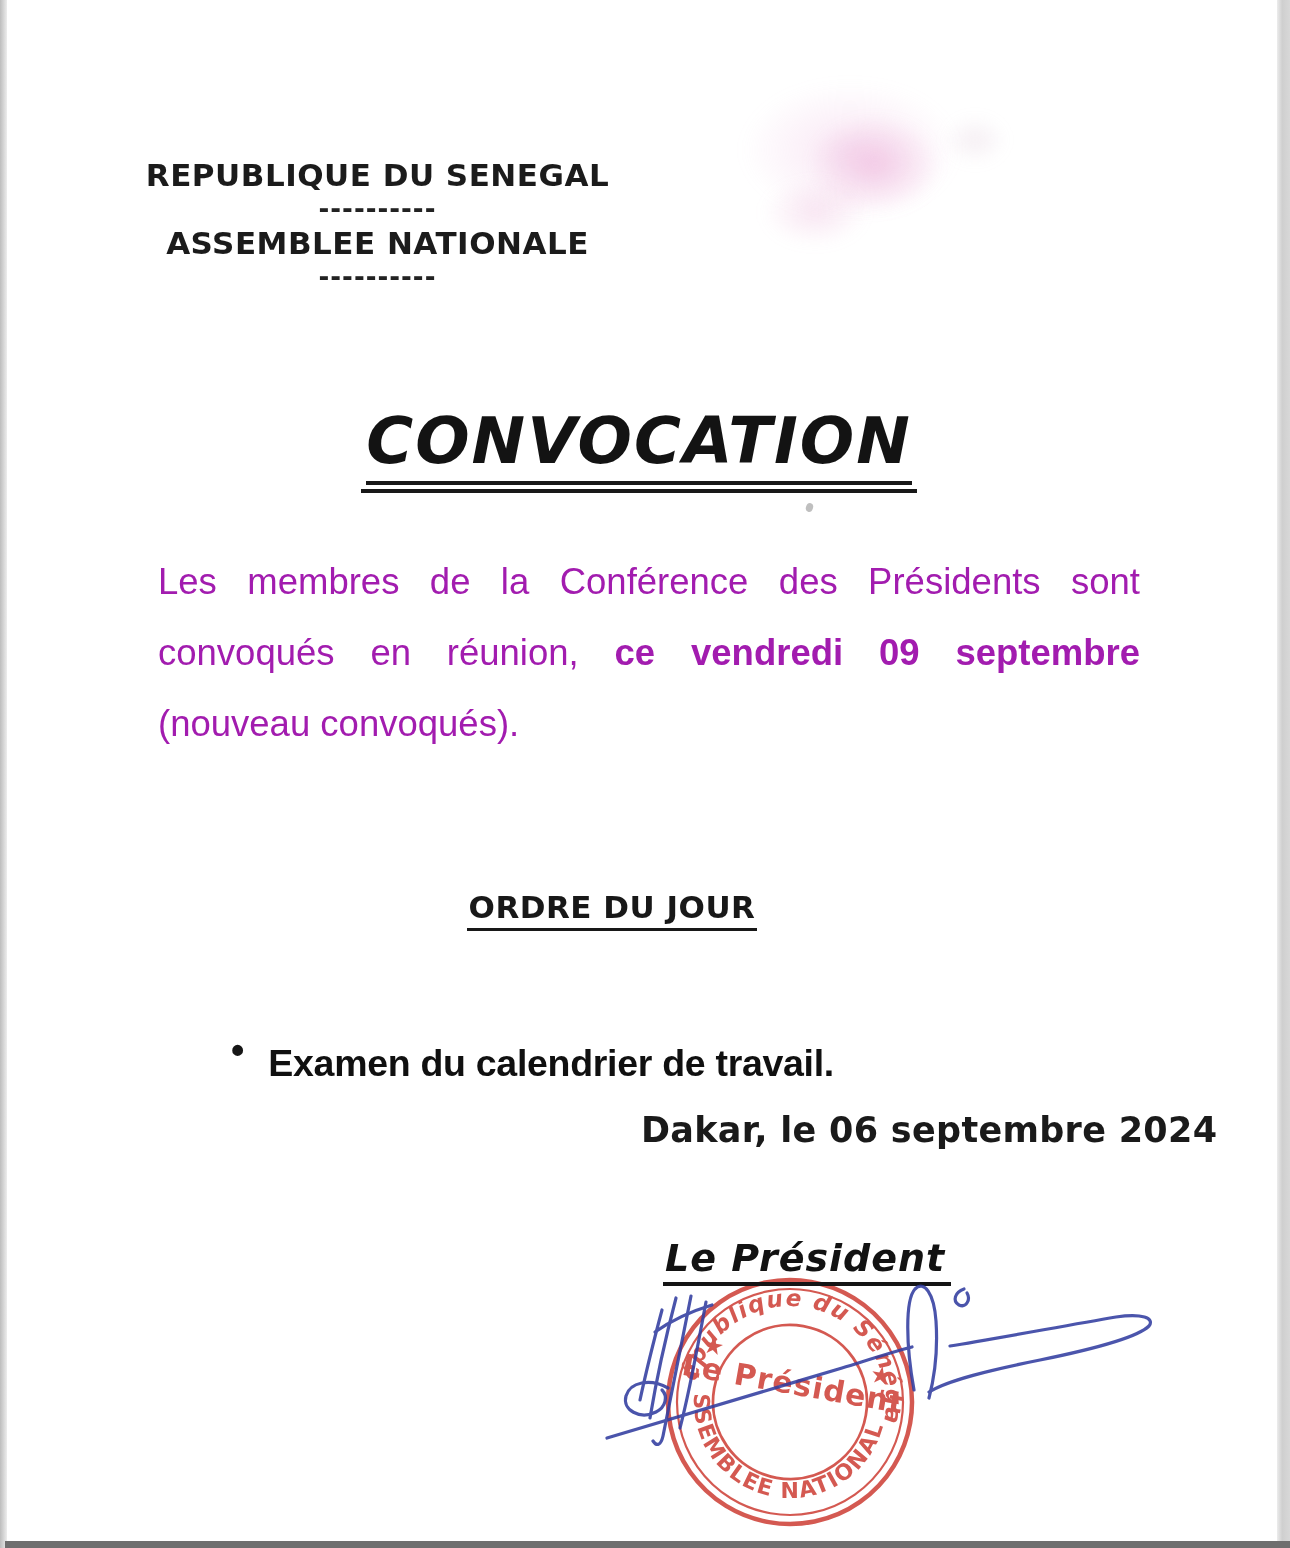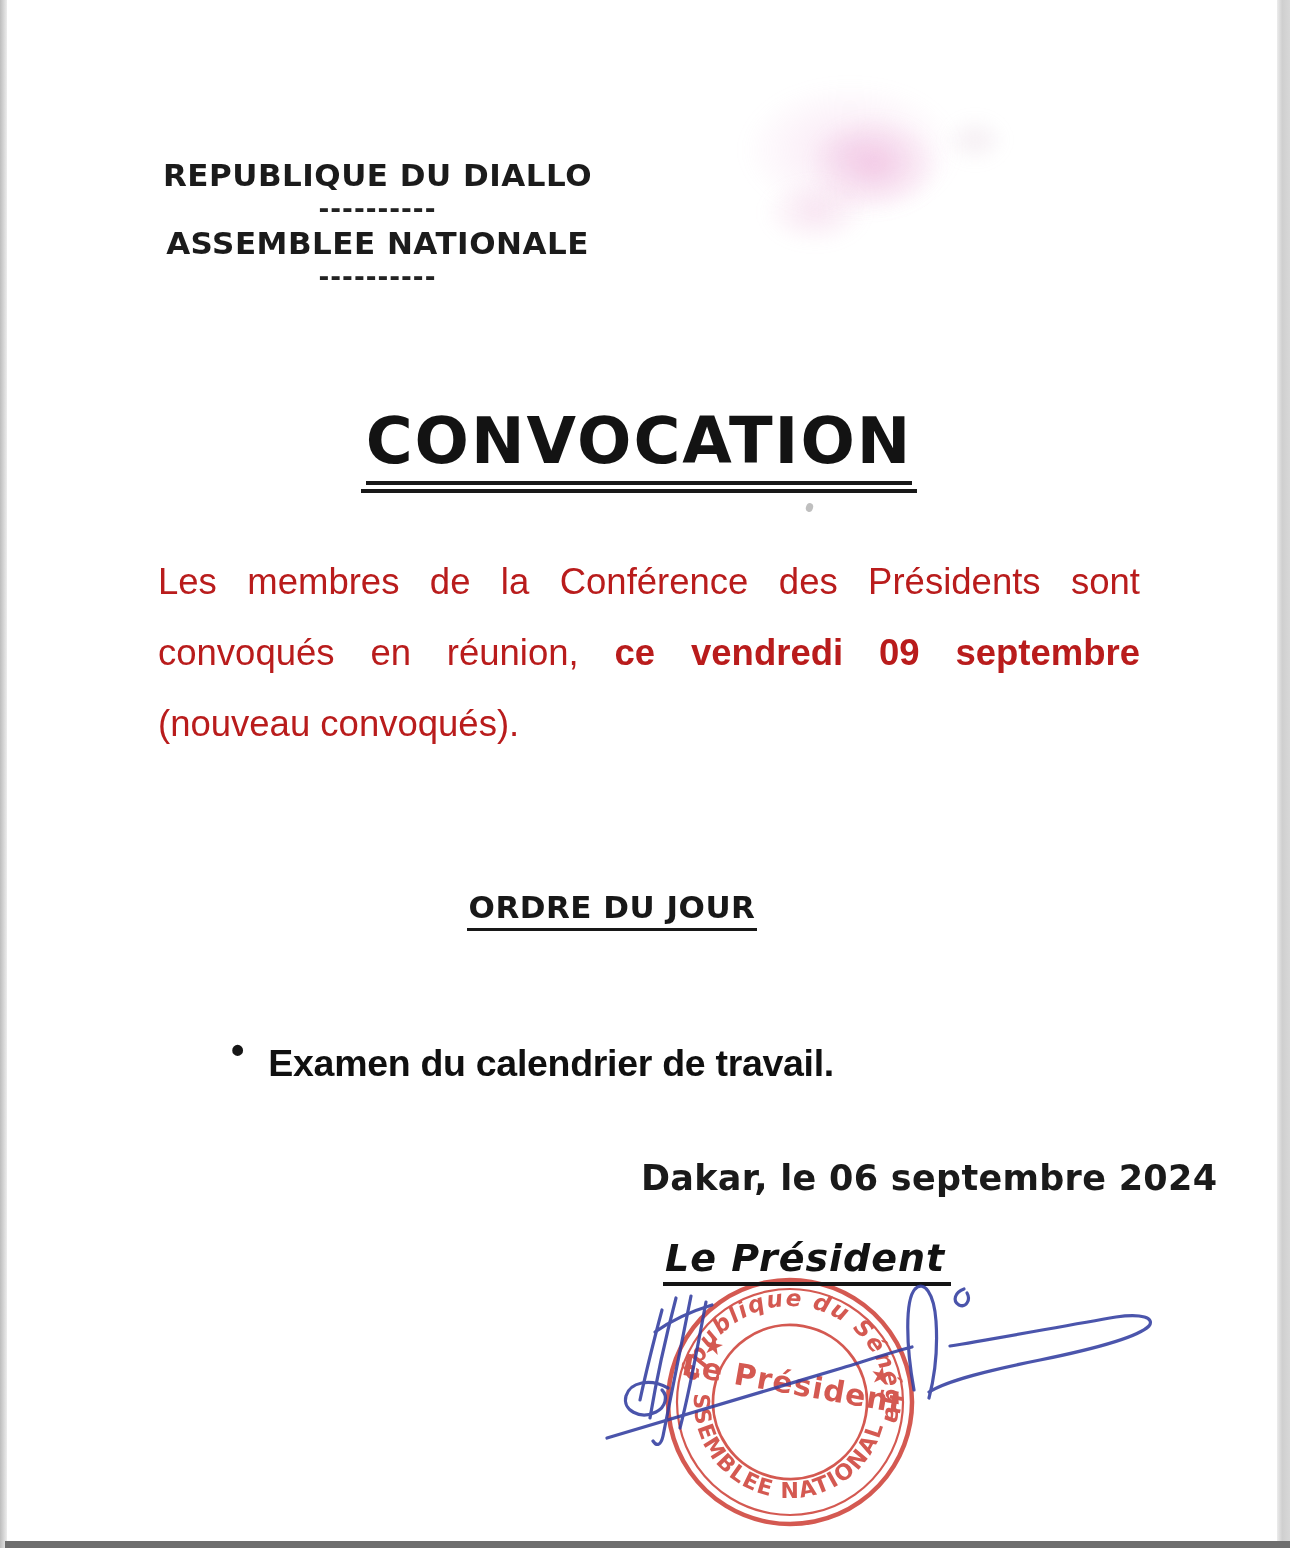--- a/index.html
+++ b/index.html
@@ -55,27 +55,28 @@
   .title-outer {
     display: inline-block;
     border-bottom: 4px solid #181818;
     padding: 0 5px 4px 5px;
   }
   .title-text {
     display: inline-block;
     font-size: 64px; font-weight: bold; letter-spacing: 2px; color: #131313;
     border-bottom: 4px solid #181818;
     padding-bottom: 3px;
+    font-style: italic;
   }
 
   
   .body-par {
     position: absolute; left: 158px; top: 546px; width: 982px;
     font-family: "Liberation Sans", "DejaVu Sans", sans-serif;
-    font-size: 36.5px; color: #b91c1c;
+    font-size: 36.5px; color: #a21caf;
   }
   .body-line { line-height: 71px; height: 71px; white-space: nowrap; }
   .body-line.just { text-align: justify; text-align-last: justify; text-justify: inter-word; white-space: normal; }
   .body-par b { font-weight: bold; }
   .u-span { border-bottom: 3px solid #141414; padding-bottom: 2px; }
 
   
   .agenda-heading-row { position: absolute; left: 0; top: 889px; width: 1224px; text-align: center; }
   .agenda-heading {
     display: inline-block; font-size: 31px; font-weight: bold; letter-spacing: 0.5px;
@@ -85,21 +86,21 @@
     position: absolute; left: 231px; top: 1014px;
     display: flex; align-items: center;
     font-family: "Liberation Sans", "DejaVu Sans", sans-serif;
   }
   .bullet-dot { font-size: 38px; font-weight: bold; margin-right: 24px; line-height: 46px; }
   .agenda-item-text { font-size: 37.5px; font-weight: bold; letter-spacing: -0.3px; color: #101010; margin-top: 28px; }
 
   
   .dateline {
     position: absolute; left: 641px; top: 1110px;
-    font-size: 35px; font-weight: bold; color: #1a1a1a; letter-spacing: 0.3px; margin-top: 48px;
+    font-size: 35px; font-weight: bold; color: #1a1a1a; letter-spacing: 0.3px;
   }
 
   
   .sig-role {
     position: absolute; left: 663px; top: 1236px; z-index: 2;
     font-size: 38px; font-weight: bold; font-style: italic; letter-spacing: 1px;
     color: #121212; border-bottom: 4px solid #151515; padding: 0 6px 2px 2px;
   }
   .sig-name {
     position: absolute; left: 674px; top: 1405px; z-index: 2;
@@ -116,21 +117,21 @@
 
 <div class="page">
 
   <div class="smudge s1"></div>
   <div class="smudge s2"></div>
   <div class="smudge s3"></div>
   <div class="smudge s4"></div>
   <div class="speck"></div>
 
   <div class="letterhead">
-    <div class="lh-line">REPUBLIQUE DU DIALLO</div>
+    <div class="lh-line">REPUBLIQUE DU SENEGAL</div>
     <div class="lh-sep">----------</div>
     <div class="lh-line">ASSEMBLEE NATIONALE</div>
     <div class="lh-sep">----------</div>
   </div>
 
   <div class="title-row">
     <span class="title-outer"><span class="title-text">CONVOCATION</span></span>
   </div>
 
   <div class="body-par">

